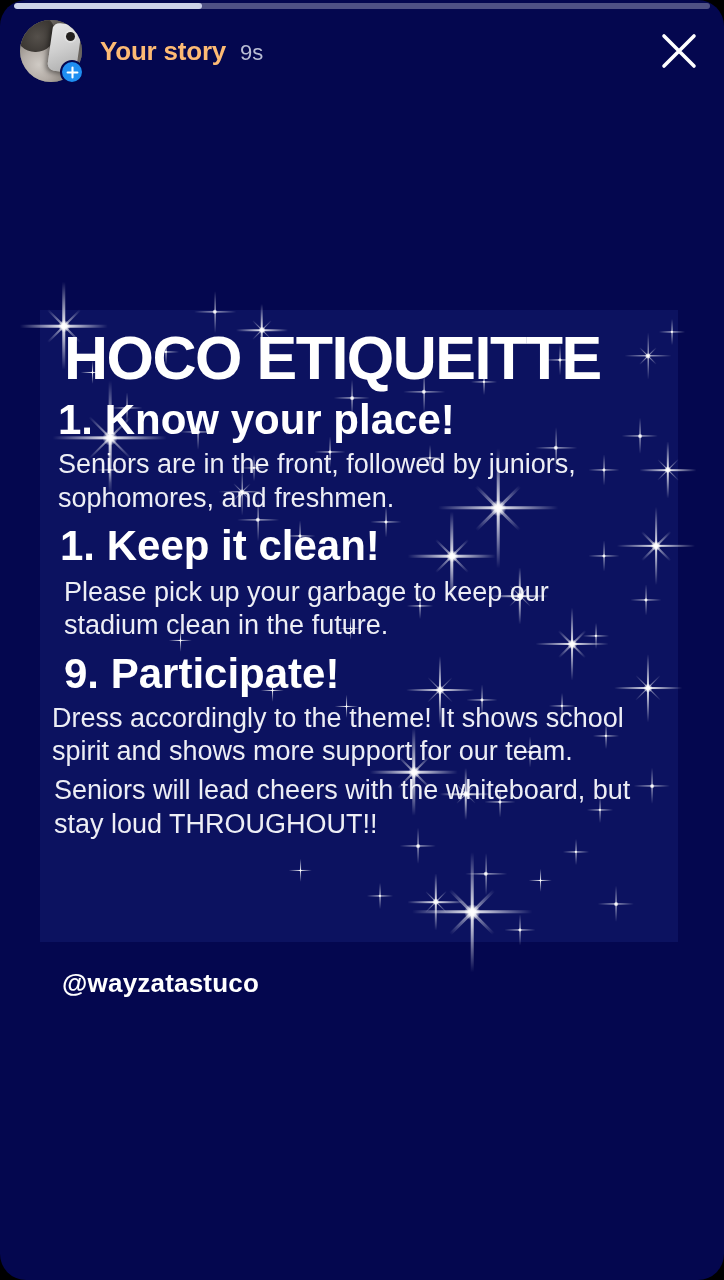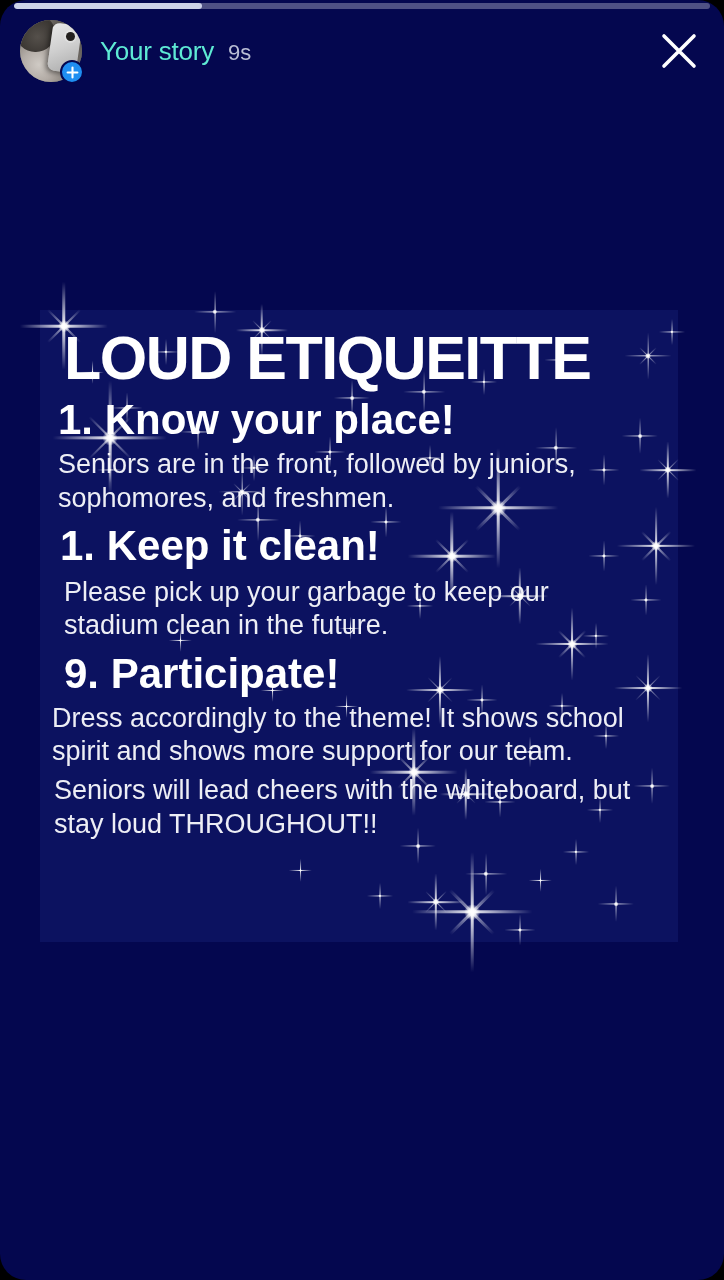--- a/index.html
+++ b/index.html
@@ -113,23 +113,23 @@
   .avatar-badge svg { display: block; }
 
   #header-text {
     margin-left: 18px;
     display: flex;
     align-items: baseline;
     gap: 14px;
     flex: 1 1 auto;
   }
   #story-owner {
-    color: #5eead4;
+    color: #fdba74;
     font-size: 26px;
-    font-weight: normal;
+    font-weight: bold;
     letter-spacing: -0.2px;
   }
   #story-time {
     color: #b9bdd4;
     font-size: 22px;
     font-weight: normal;
   }
 
   #close-button {
     flex: 0 0 auto;
@@ -261,21 +261,21 @@
 
     <div id="close-button">
       <svg width="42" height="42" viewBox="0 0 42 42" aria-hidden="true">
         <path d="M6 6 L36 36 M36 6 L6 36" stroke="#ffffff" stroke-width="3.6" stroke-linecap="round"></path>
       </svg>
     </div>
   </div>
 
   <div id="story-panel">
 
-    <div id="story-title">LOUD ETIQUEITTE</div>
+    <div id="story-title">HOCO ETIQUEITTE</div>
 
     <div class="rule-block b1">
       <div class="rule-heading">1. Know your place!</div>
       <div class="rule-body">Seniors are in the front, followed by juniors, sophomores, and freshmen.</div>
     </div>
 
     <div class="rule-block b2">
       <div class="rule-heading">1. Keep it clean!</div>
       <div class="rule-body">Please pick up your garbage to keep our stadium clean in the future.</div>
     </div>
@@ -283,20 +283,21 @@
     <div class="rule-block b3">
       <div class="rule-heading">9. Participate!</div>
       <div class="rule-body">Dress accordingly to the theme! It shows school spirit and shows more support for our team.</div>
     </div>
 
     <div class="rule-block b4">
       <div class="rule-body">Seniors will lead cheers with the whiteboard, but stay loud THROUGHOUT!!</div>
     </div>
   </div>
 
+  <div id="story-handle">@wayzatastuco</div>
 
   <div id="sparkle-layer">
       <div class="sparkle" style="left: 64px; top: 326px; width: 34px; height: 34px;">
         <div class="core" style="width: 11.56px; height: 11.56px;"></div>
         <div class="ray h" style="width: 88.4px; height: 2.55px;"></div>
         <div class="ray v" style="width: 88.4px; height: 2.55px;"></div>
         <div class="ray d1" style="width: 45.968px; height: 1.87px; opacity: 0.72;"></div>
         <div class="ray d2" style="width: 45.968px; height: 1.87px; opacity: 0.72;"></div>
       </div>
       <div class="sparkle" style="left: 215px; top: 312px; width: 16px; height: 16px;">

